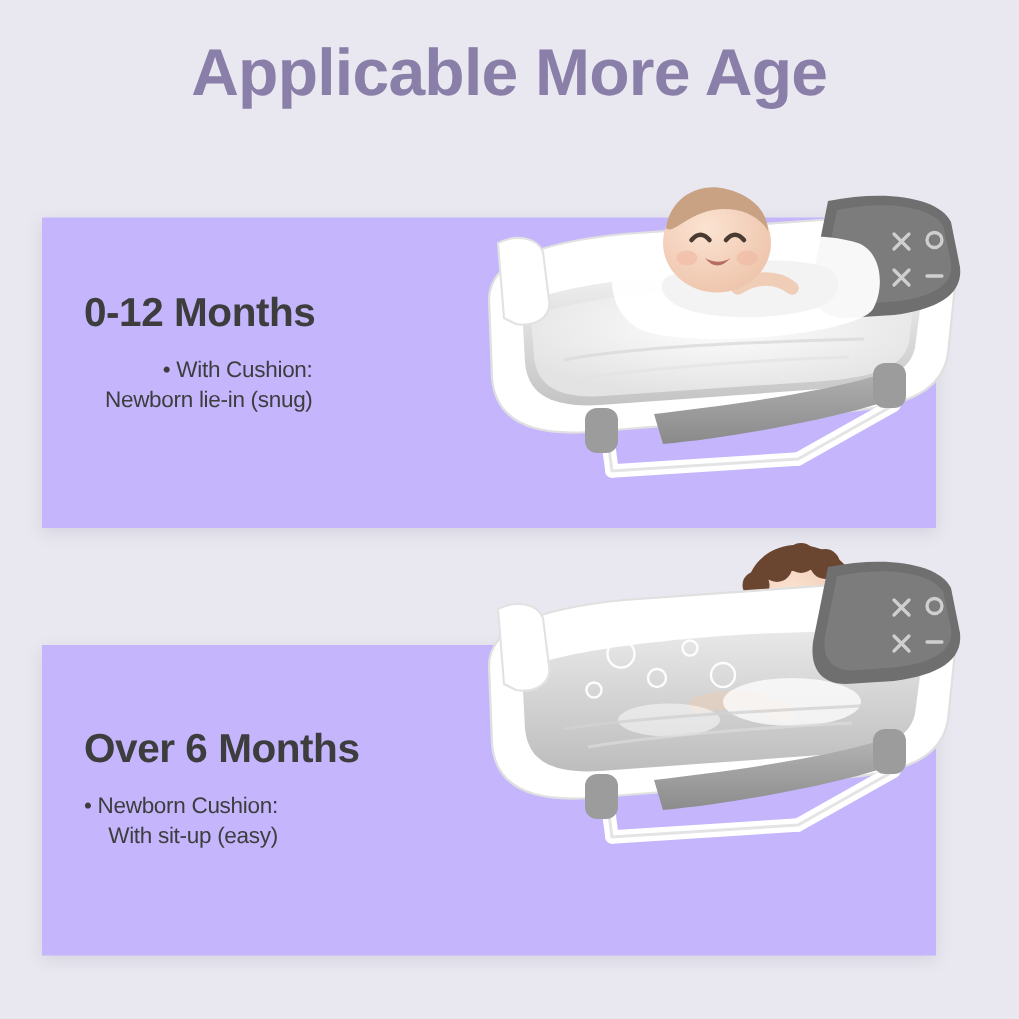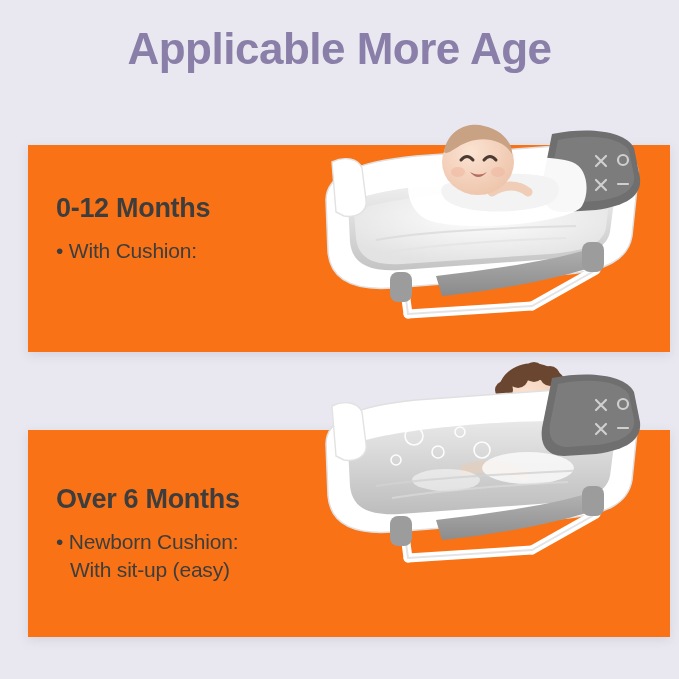--- a/index.html
+++ b/index.html
@@ -16,45 +16,45 @@
     text-align:center;
     font-size:44px;
     font-weight:bold;
     color:#8a7fa8;
     letter-spacing:-0.5px;
   }
 
   
   .card{
     position:absolute;
-    background:#f97316;
+    background:#c4b5fd;
     box-shadow:0 3px 10px rgba(120,115,150,0.18);
-    padding-left:46px;
   }
   .card1{left:28px;top:145px;width:596px;height:207px;}
   .card2{left:28px;top:430px;width:596px;height:207px;}
 
   .card-heading{
     position:absolute;
     left:28px;
     font-size:27px;
     font-weight:bold;
     color:#3d3d3d;
     letter-spacing:-0.3px;
   }
   .card1 .card-heading{top:48px;}
   .card2 .card-heading{top:54px;}
 
   .card-body{
     position:absolute;
     left:28px;
-    font-size:21px;
+    font-size:15px;
     color:#3d3d3d;
     line-height:1.32;
     letter-spacing:-0.2px;
+    text-align:right;
   }
   .card1 .card-body{top:92px;}
   .card2 .card-body{top:98px;}
   .card-body .l2{padding-left:14px;display:block;}
 
   
   .tub{
     position:absolute;
     width:360px;height:230px;
   }
@@ -66,20 +66,21 @@
 </head>
 <body>
 
 <div class="title">Applicable More Age</div>
 
 <div class="card card1">
   <div class="card-heading">0-12 Months</div>
   <div class="card-body">
     <span>•</span>
     <span>With Cushion:</span>
+    <span class="l2">Newborn lie-in (snug)</span>
   </div>
 </div>
 
 <div class="card card2">
   <div class="card-heading">Over 6 Months</div>
   <div class="card-body">
     <span>•</span>
     <span>Newborn Cushion:</span>
     <span class="l2">With sit-up (easy)</span>
   </div>

